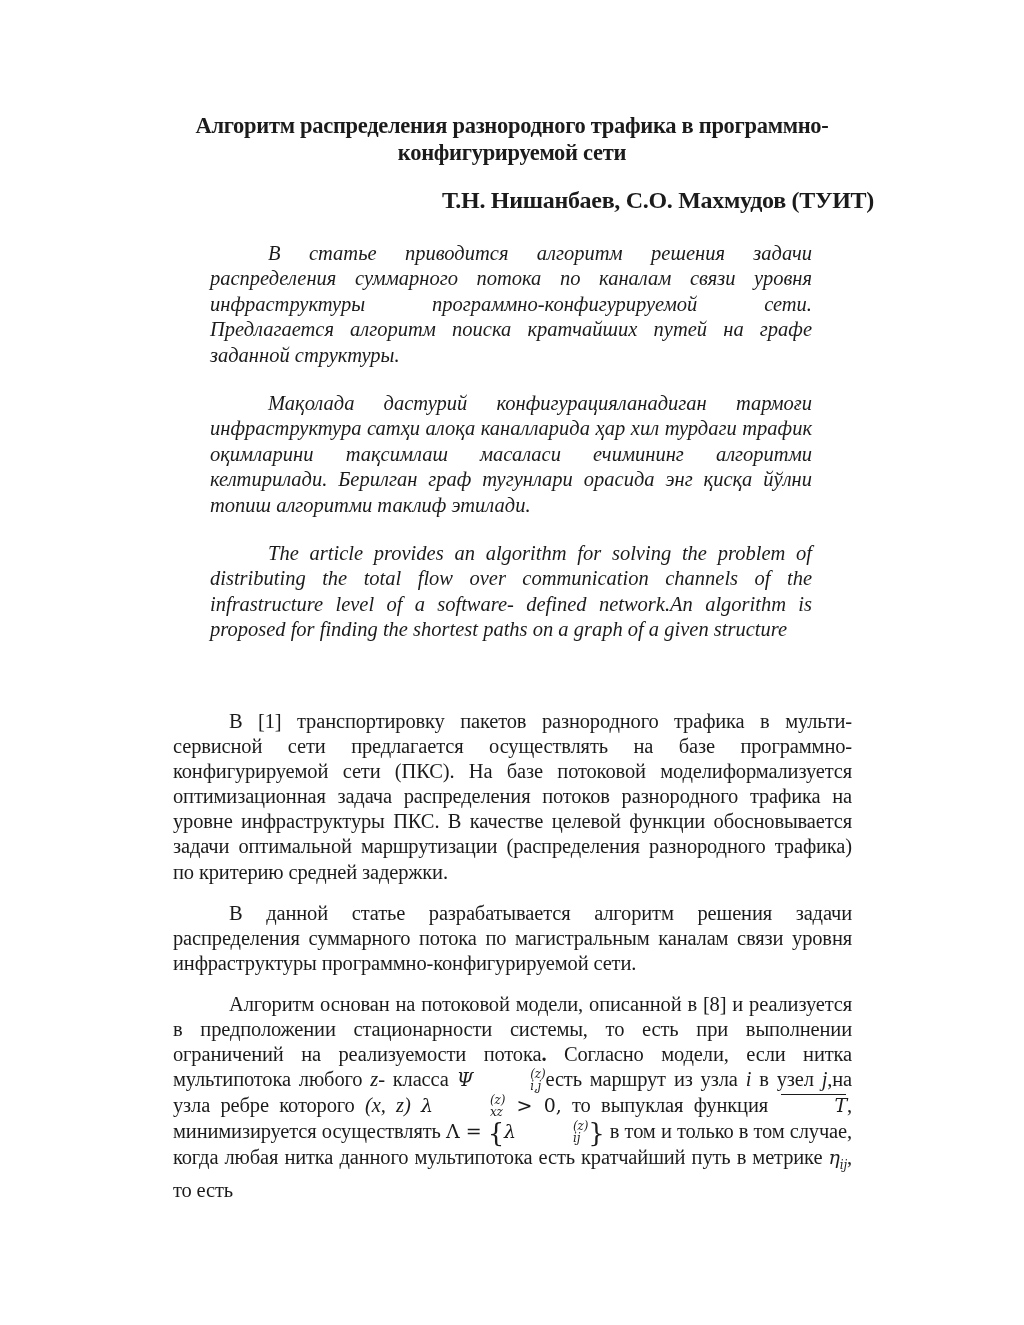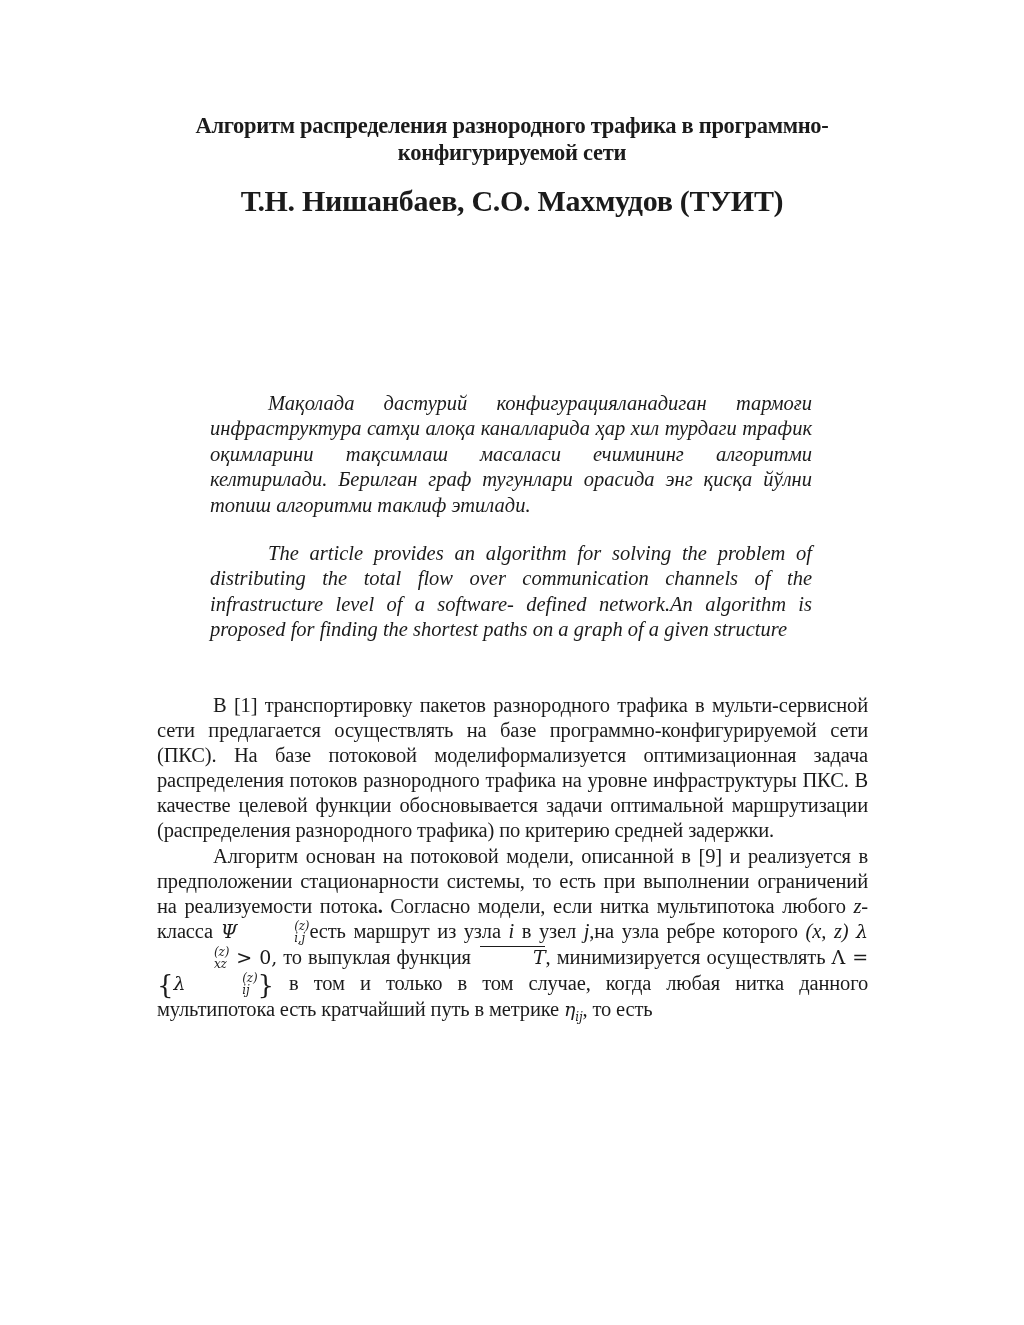--- a/index.html
+++ b/index.html
@@ -4,55 +4,57 @@
   <style>
     html, body { margin: 0; padding: 0; background: #ffffff; }
     body { width: 1024px; height: 1325px; position: relative; overflow: hidden;
            font-family: "Liberation Serif", "DejaVu Serif", serif; color: #1b1b1b; }
     .page { position: absolute; left: 0; top: 0; width: 896px; height: 1325px; background: #fff; }
 
     .title { position: absolute; left: 150px; width: 724px; top: 112px;
              text-align: center; font-weight: bold; font-size: 22.5px; line-height: 27px;
              letter-spacing: -0.3px; }
     .authors { position: absolute; left: 150px; width: 724px; top: 187px;
-               text-align: center; font-weight: bold; font-size: 30px; line-height: 27px;
+               text-align: right; font-weight: bold; font-size: 24px; line-height: 27px;
                letter-spacing: -0.3px; }
 
     .abstract { position: absolute; left: 210px; width: 602px; font-style: italic;
                 font-size: 20.5px; line-height: 25.4px; text-align: justify;
                 text-indent: 58px; margin: 0; }
     .abs-ru { top: 241px; }
     .abs-uz { top: 391px; }
     .abs-en { top: 541px; }
 
     .body-text { position: absolute; left: 157px; width: 711px; top: 693px;
                  font-size: 20.5px; line-height: 25.1px; }
-    .body-text p { margin: 0; text-align: justify; text-indent: 56px; letter-spacing: -0.15px; }
+    .body-text p { margin: 16px; text-align: justify; text-indent: 56px; letter-spacing: -0.15px; }
 
     .m { font-style: italic; font-family: "DejaVu Serif", "Liberation Serif", serif; font-size: 19px; }
     .supsub { display: inline-flex; flex-direction: column; vertical-align: middle;
               font-size: 12px; line-height: 12px; font-style: italic; margin-left: 1px; position: relative; top: -1px; }
     .brace { font-size: 26px; font-family: "DejaVu Serif", serif; vertical-align: middle; line-height: 0; }
     .tbar { display: inline-block; position: relative; font-style: italic; }
     .tbar::before { content: ""; position: absolute; left: 3px; right: 1px; top: 1px; border-top: 1.4px solid #1b1b1b; }
   </style>
 </head>
 <body>
 
 <div class="page">
 
   <div class="title">Алгоритм распределения разнородного трафика в программно-конфигурируемой сети</div>
   <div class="authors">Т.Н. Нишанбаев, С.О. Махмудов (ТУИТ)</div>
 
+  <p class="abstract abs-ru">В статье приводится алгоритм решения задачи распределения суммарного потока по каналам связи уровня инфраструктуры программно-конфигурируемой сети. Предлагается алгоритм поиска кратчайших путей на графе заданной структуры.</p>
   <p class="abstract abs-en">The article provides an algorithm for solving the problem of distributing the total flow over communication channels of the infrastructure level of a software- defined network.An algorithm is proposed for finding the shortest paths on a graph of a given structure</p>
   <p class="abstract abs-uz">Мақолада дастурий конфигурацияланадиган тармоғи инфраструктура сатҳи алоқа каналларида ҳар хил турдаги трафик оқимларини тақсимлаш масаласи ечимининг алгоритми келтирилади. Берилган граф тугунлари орасида энг қисқа йўлни топиш алгоритми таклиф этилади.</p>
 
   <div class="body-text">
     <p>В [1] транспортировку пакетов разнородного трафика в мульти-сервисной сети предлагается осуществлять на базе программно-конфигурируемой сети (ПКС). На базе потоковой моделиформализуется оптимизационная задача распределения потоков разнородного трафика на уровне инфраструктуры ПКС. В качестве целевой функции обосновывается задачи оптимальной маршрутизации (распределения разнородного трафика) по критерию средней задержки.</p>
-    <p><span>Алгоритм основан на потоковой модели, описанной в [9] и реализуется в предположении стационарности системы, то есть при выполнении ограничений на реализуемости потока</span><b>.</b><span> Согласно модели, если нитка мультипотока любого </span><i>z</i><span>- класса </span><span class="m"><span>Ψ</span><span class="supsub">
+    <p>В данной статье разрабатывается алгоритм решения задачи распределения суммарного потока по магистральным каналам связи уровня инфраструктуры программно-конфигурируемой сети.</p>
+    <p><span>Алгоритм основан на потоковой модели, описанной в [8] и реализуется в предположении стационарности системы, то есть при выполнении ограничений на реализуемости потока</span><b>.</b><span> Согласно модели, если нитка мультипотока любого </span><i>z</i><span>- класса </span><span class="m"><span>Ψ</span><span class="supsub">
             <span>(z)</span>
             <span>i,j</span>
           </span></span><span>есть маршрут из узла </span><i>i</i><span> в узел </span><i>j</i><span>,на узла ребре которого </span><i>(x, z)</i><span> </span><span class="m"><span>λ</span><span class="supsub">
             <span>(z)</span>
             <span>xz</span>
           </span><span style="font-style:normal"> &gt; 0,</span></span><span> то выпуклая функция </span><span class="m tbar">T</span><span>, минимизируется осуществлять </span><span class="m" style="font-style:normal"><span>Λ = </span><span class="brace">{</span><i>λ</i><span class="supsub">
             <span>(z)</span>
             <span>ij</span>
           </span><span class="brace">}</span></span><span> в том и только в том случае, когда любая нитка данного мультипотока есть кратчайший путь в метрике </span><span class="m"><span>η</span><sub style="font-size:12px">ij</sub></span><span>, то есть</span></p>
   </div>

